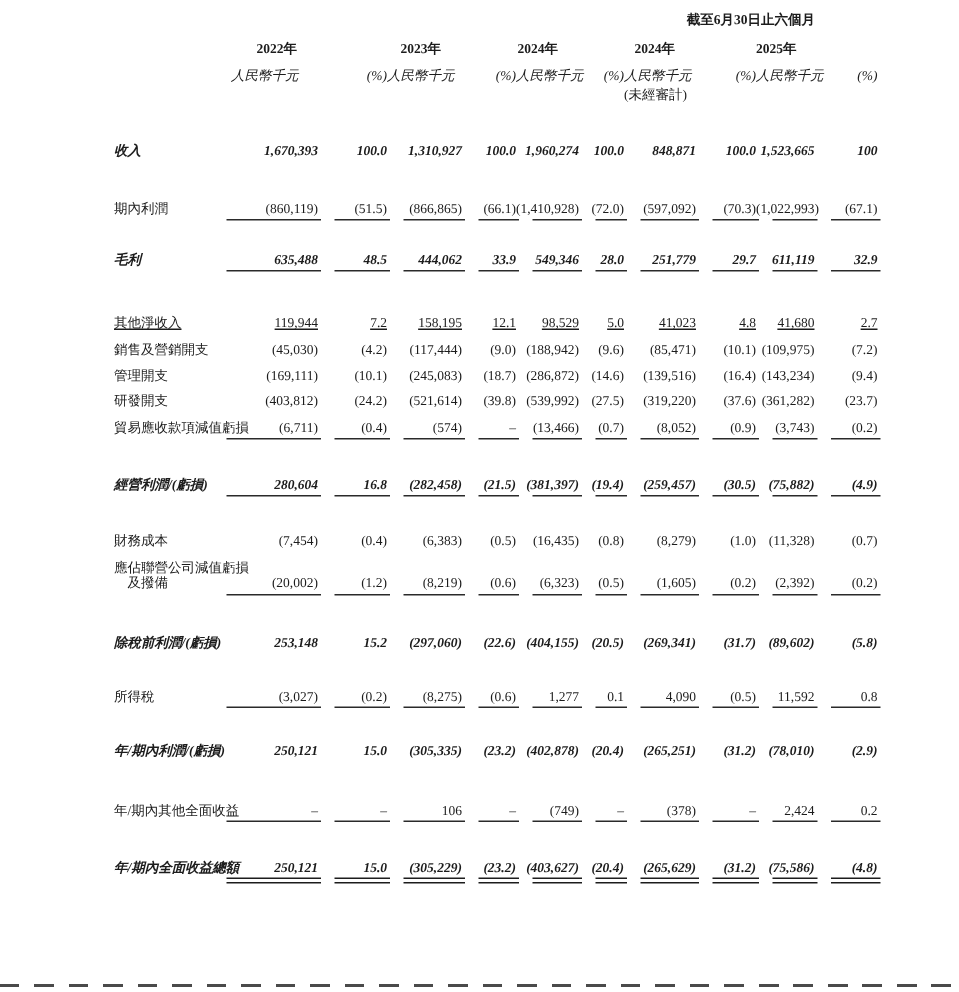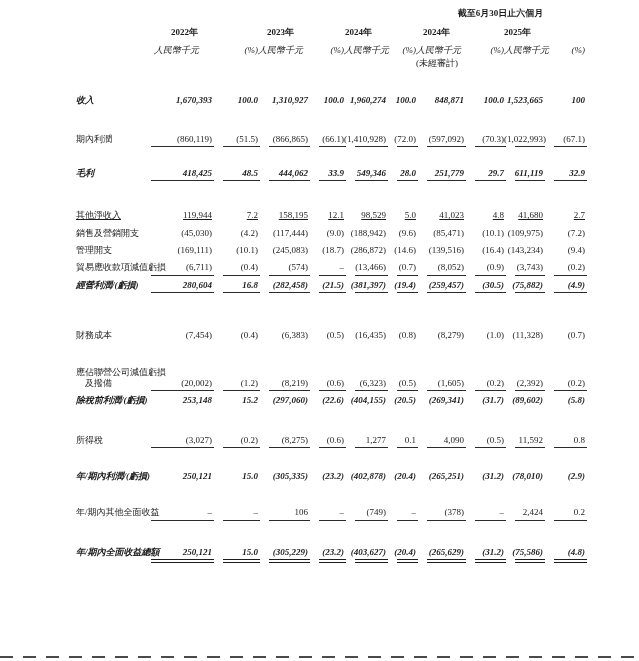--- a/index.html
+++ b/index.html
@@ -23,21 +23,21 @@
   .pct{text-align:right;}
   .hdr-unaud{margin-top:3px;}
   
   .rows{margin-top:0;}
   .row{display:grid;grid-template-columns:64px 72px 46px 50px 36px 42px 30px 48px 40px 39px 42px;margin-top:7px;align-items:end;}
   .row.bold{font-weight:bold;font-style:italic;}
   .rows .row:nth-child(1){margin-top:27px;}
   .rows .row:nth-child(2){margin-top:28px;}
   .rows .row:nth-child(3){margin-top:24px;}
   .rows .row:nth-child(4){margin-top:32px;text-decoration:underline;}
-  .rows .row:nth-child(9){margin-top:40px;}
+  .rows .row:nth-child(9){margin-top:28px;}
   .rows .row:nth-child(10){margin-top:27px;}
   .rows .row:nth-child(12){margin-top:29px;}
   .rows .row:nth-child(13){margin-top:26px;}
   .rows .row:nth-child(14){margin-top:26px;}
   .rows .row:nth-child(15){margin-top:29px;}
   .rows .row:nth-child(16){margin-top:28px;}
   .l2{padding-left:9px;}
   .u::after{content:"";position:absolute;left:11px;right:-2px;bottom:-3px;border-bottom:1px solid #2a2a2a;}
   .uu::after{content:"";position:absolute;left:11px;right:-2px;bottom:-6px;height:2px;border-top:1px solid #1c1c1c;border-bottom:1px solid #1c1c1c;}
   .dash-line{position:absolute;left:0;bottom:3px;width:639px;height:2px;
@@ -115,21 +115,21 @@
         <div class="cell num u">(72.0)</div>
         <div class="cell num u">(597,092)</div>
         <div class="cell num u">(70.3)</div>
         <div class="cell num u">(1,022,993)</div>
         <div class="cell num u">(67.1)</div>
       </div>
       <div class="row bold">
         <div class="cell label">
           <div>毛利</div>
         </div>
-        <div class="cell num u">418,425</div>
+        <div class="cell num u">635,488</div>
         <div class="cell num u">48.5</div>
         <div class="cell num u">444,062</div>
         <div class="cell num u">33.9</div>
         <div class="cell num u">549,346</div>
         <div class="cell num u">28.0</div>
         <div class="cell num u">251,779</div>
         <div class="cell num u">29.7</div>
         <div class="cell num u">611,119</div>
         <div class="cell num u">32.9</div>
       </div>
@@ -173,20 +173,35 @@
         <div class="cell num">(18.7)</div>
         <div class="cell num">(286,872)</div>
         <div class="cell num">(14.6)</div>
         <div class="cell num">(139,516)</div>
         <div class="cell num">(16.4)</div>
         <div class="cell num">(143,234)</div>
         <div class="cell num">(9.4)</div>
       </div>
       <div class="row">
         <div class="cell label">
+          <div>研發開支</div>
+        </div>
+        <div class="cell num">(403,812)</div>
+        <div class="cell num">(24.2)</div>
+        <div class="cell num">(521,614)</div>
+        <div class="cell num">(39.8)</div>
+        <div class="cell num">(539,992)</div>
+        <div class="cell num">(27.5)</div>
+        <div class="cell num">(319,220)</div>
+        <div class="cell num">(37.6)</div>
+        <div class="cell num">(361,282)</div>
+        <div class="cell num">(23.7)</div>
+      </div>
+      <div class="row">
+        <div class="cell label">
           <div>貿易應收款項減值虧損</div>
         </div>
         <div class="cell num u">(6,711)</div>
         <div class="cell num u">(0.4)</div>
         <div class="cell num u">(574)</div>
         <div class="cell num u">–</div>
         <div class="cell num u">(13,466)</div>
         <div class="cell num u">(0.7)</div>
         <div class="cell num u">(8,052)</div>
         <div class="cell num u">(0.9)</div>

